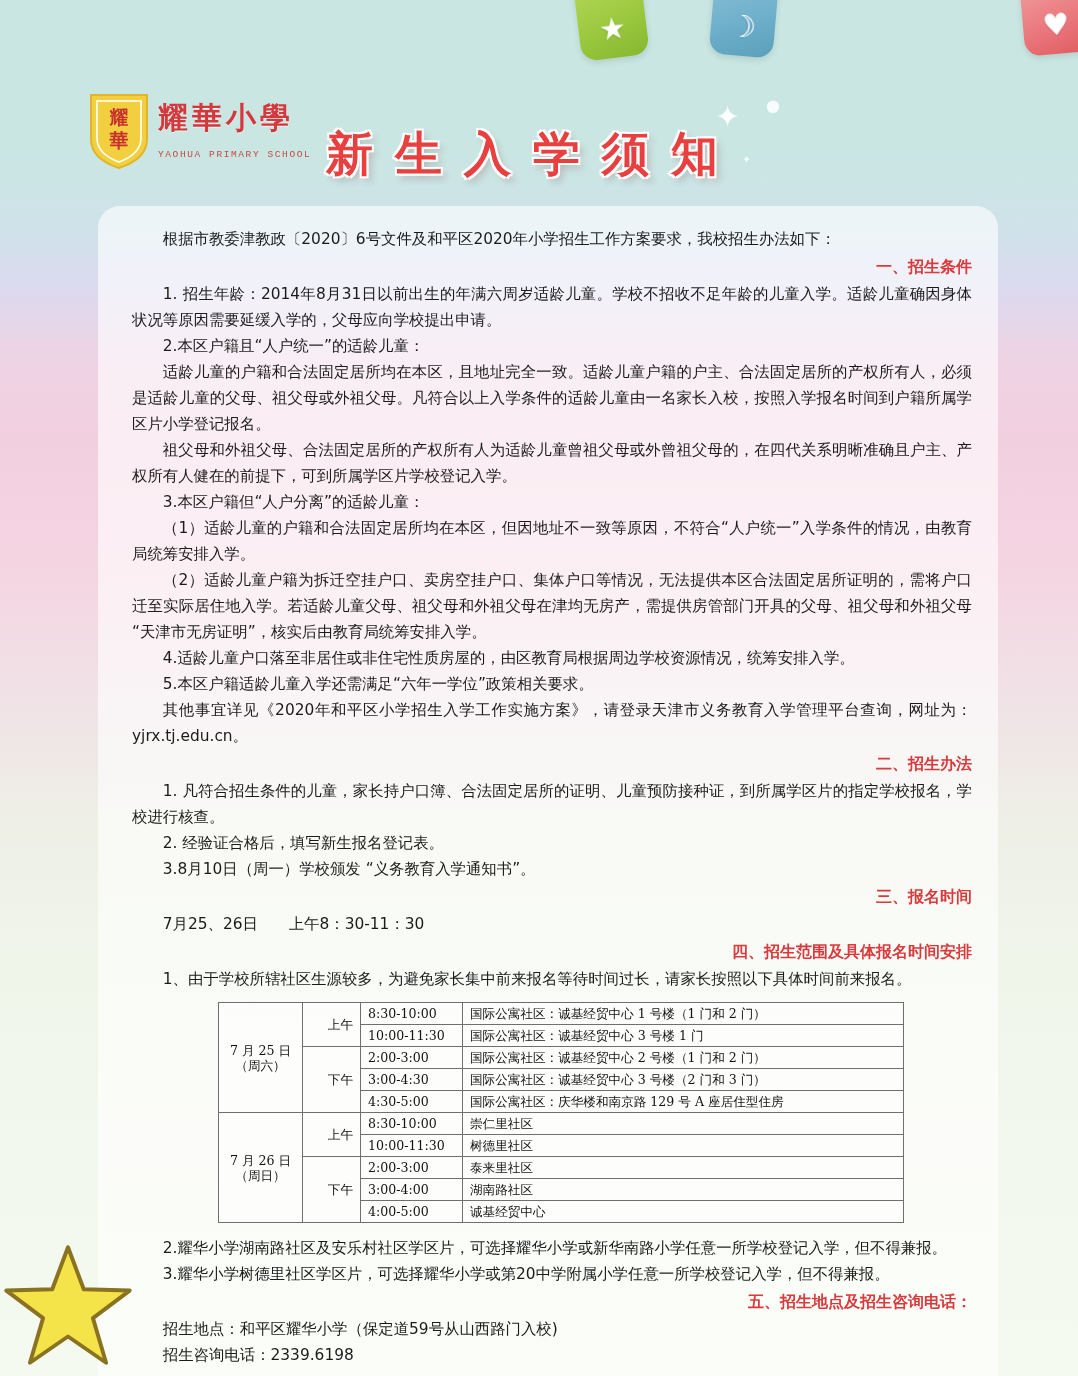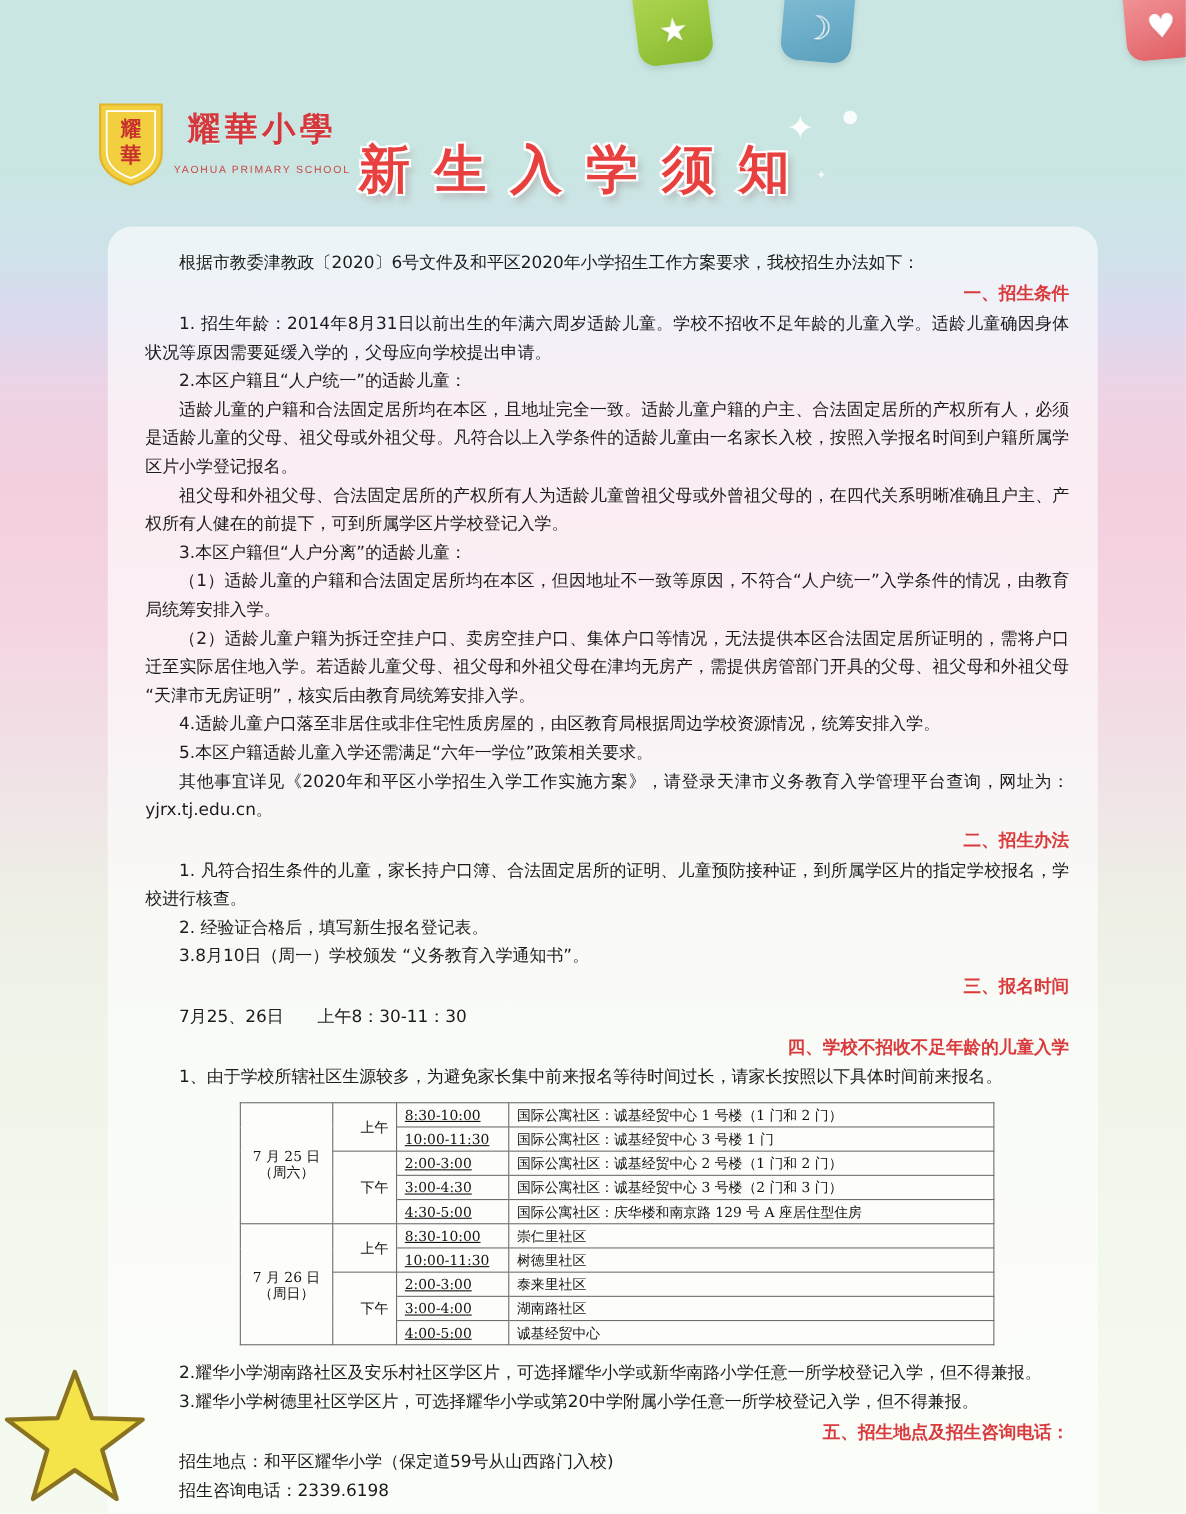--- a/index.html
+++ b/index.html
@@ -75,29 +75,29 @@
     position: absolute;
     left: 0; top: 88px;
     width: 1078px; height: 108px;
   }
   .logo-wrap {
     position: absolute;
     left: 88px; top: 4px;
     display: flex; align-items: center; gap: 8px;
   }
   .crest { width: 62px; height: 78px; }
-  .logo-text { display: flex; flex-direction: column; align-items: center; }
+  .logo-text { display: flex; flex-direction: column; }
   .logo-cn {
     font-family: "DejaVu Serif", "Liberation Serif", serif;
     font-size: 30px; font-weight: 700; color: #d4383c;
     letter-spacing: 4px; line-height: 1.05;
     text-shadow: 0 1px 0 rgba(255,255,255,.6);
   }
   .logo-en {
-    font-family: Liberation Sans, sans-serif;
+    font-family: Liberation Mono, monospace;
     font-size: 9.5px; color: #c9474a; letter-spacing: 1.6px;
     margin-top: 16px;
   }
   .doc-title {
     position: absolute;
     left: 326px; top: 35px;
     font-family: "DejaVu Sans", "Liberation Sans", sans-serif;
     font-size: 47px; font-weight: 700;
     color: #e8403f;
     letter-spacing: 22px;
@@ -161,21 +161,21 @@
     padding: 3px 7px;
     height: 21px;
     line-height: 15px;
     white-space: nowrap;
   }
   td.day {
     width: 84px; text-align: center; line-height: 30px;
     font-size: 13px;
   }
   td.half { width: 58px; text-align: right; font-size: 13px; }
-  td.slot { width: 102px; text-decoration: underline; }
+  td.slot { width: 102px; }
   td.area { }
 </style>
 </head>
 <body>
 
 <div class="banner banner-green">
   <span class="glyph star">★</span>
 </div>
 <div class="banner banner-blue">
   <span class="glyph moon">☽</span>
@@ -227,21 +227,21 @@
   <p class="p indent">其他事宜详见《2020年和平区小学招生入学工作实施方案》，请登录天津市义务教育入学管理平台查询，网址为：yjrx.tj.edu.cn。</p>
 
   <p class="h">二、招生办法</p>
   <p class="p indent">1. 凡符合招生条件的儿童，家长持户口簿、合法固定居所的证明、儿童预防接种证，到所属学区片的指定学校报名，学校进行核查。</p>
   <p class="p indent">2. 经验证合格后，填写新生报名登记表。</p>
   <p class="p indent">3.8月10日（周一）学校颁发 “义务教育入学通知书”。</p>
 
   <p class="h">三、报名时间</p>
   <p class="p time-line">7月25、26日　　上午8：30-11：30</p>
 
-  <p class="h">四、学校不招收不足年龄的儿童入学</p>
+  <p class="h">四、招生范围及具体报名时间安排</p>
   <p class="p indent">1、由于学校所辖社区生源较多，为避免家长集中前来报名等待时间过长，请家长按照以下具体时间前来报名。</p>
 
   <div class="table-wrap">
     <table class="schedule">
       <tbody>
         <tr>
           <td class="day" rowspan="5">
             <div>7 月 25 日</div>
             <div>（周六）</div>
           </td>

